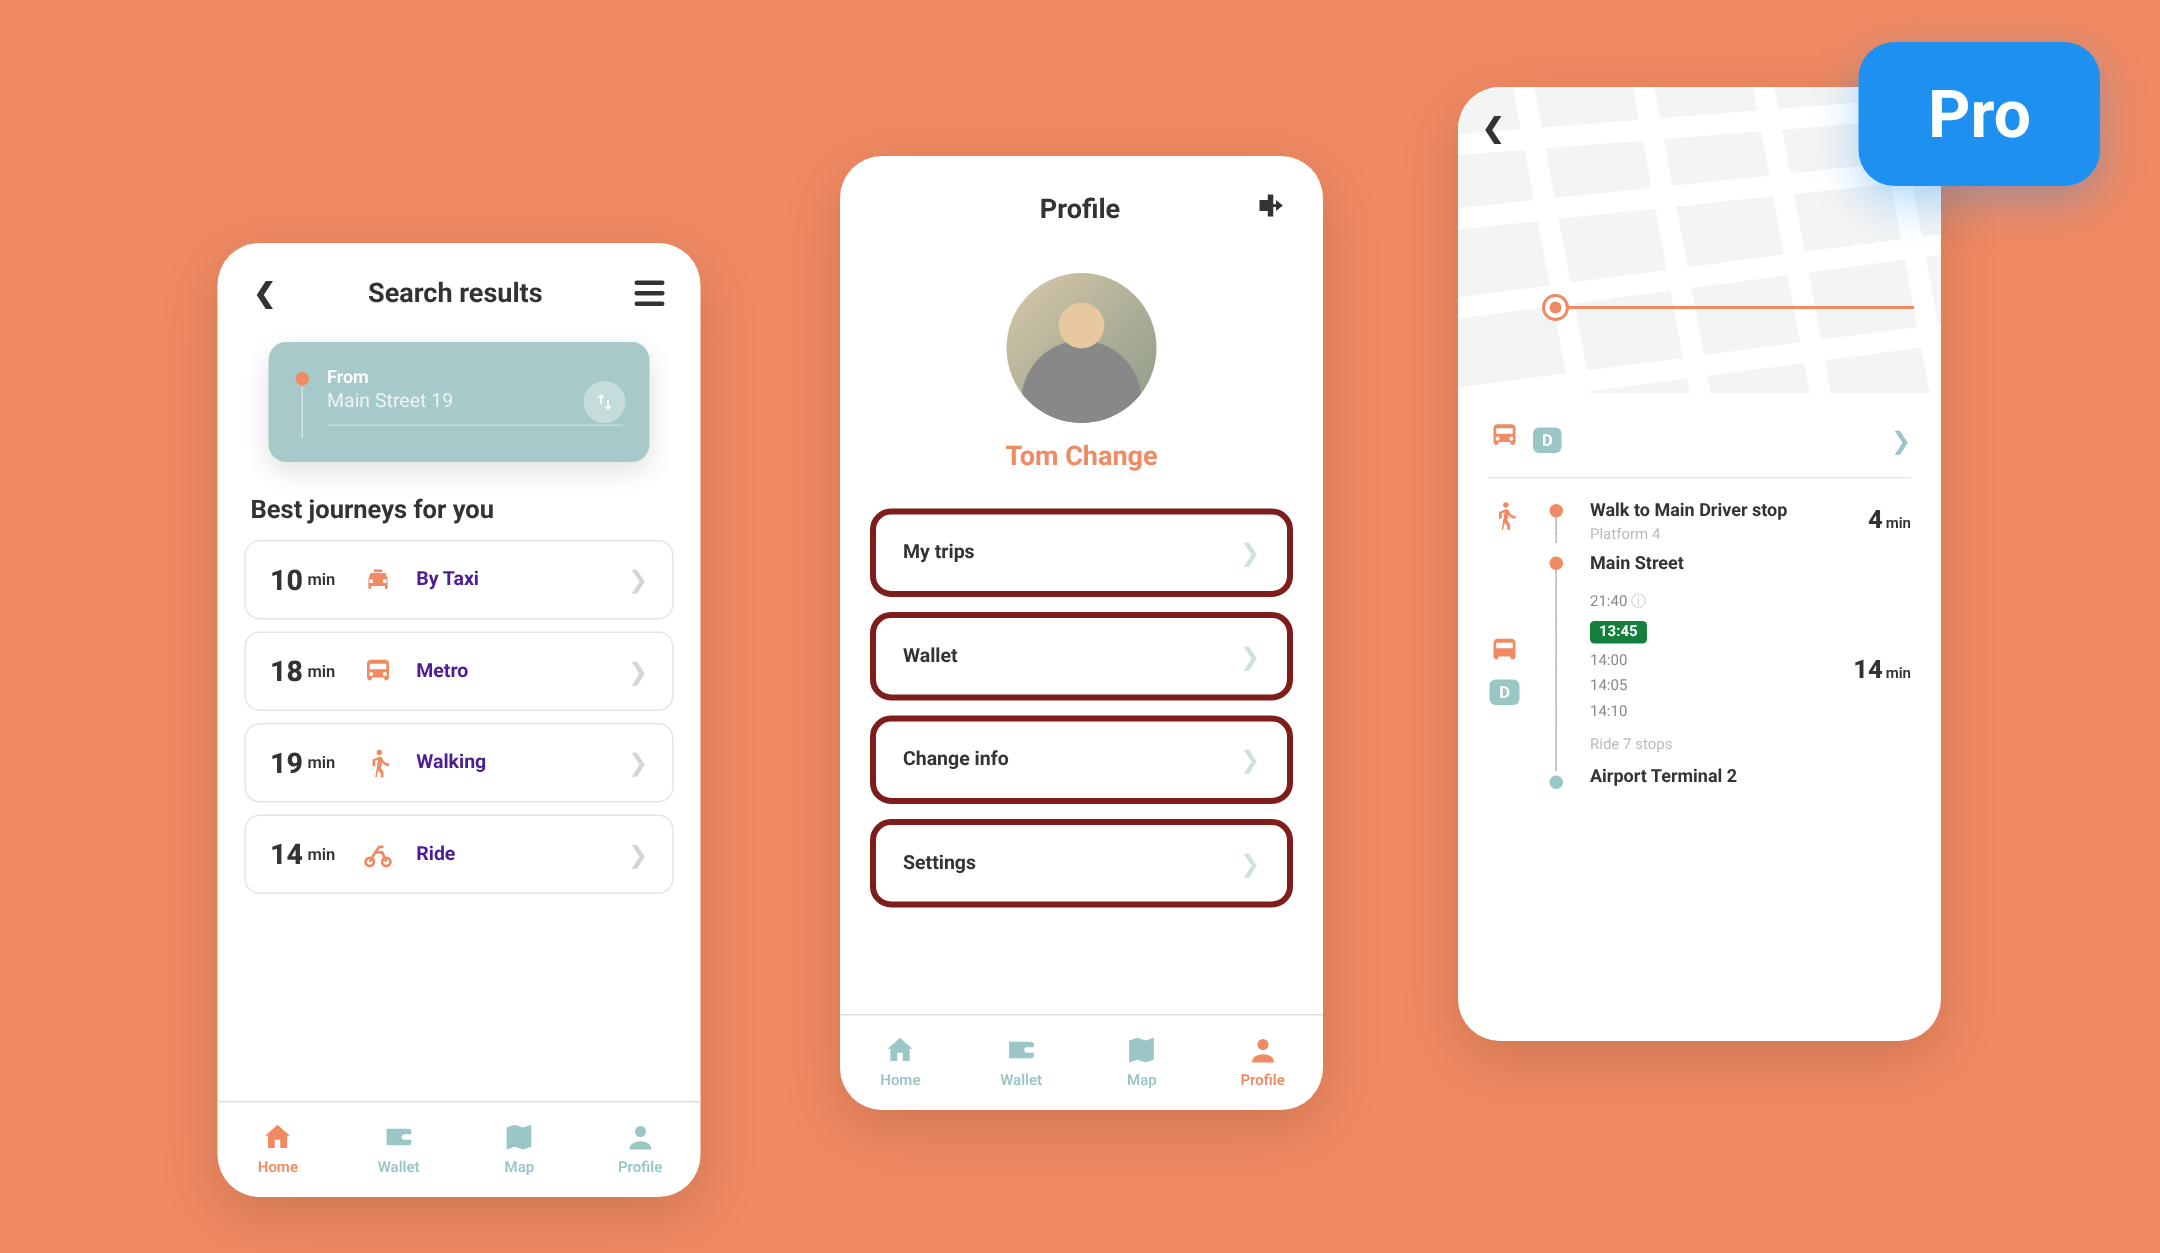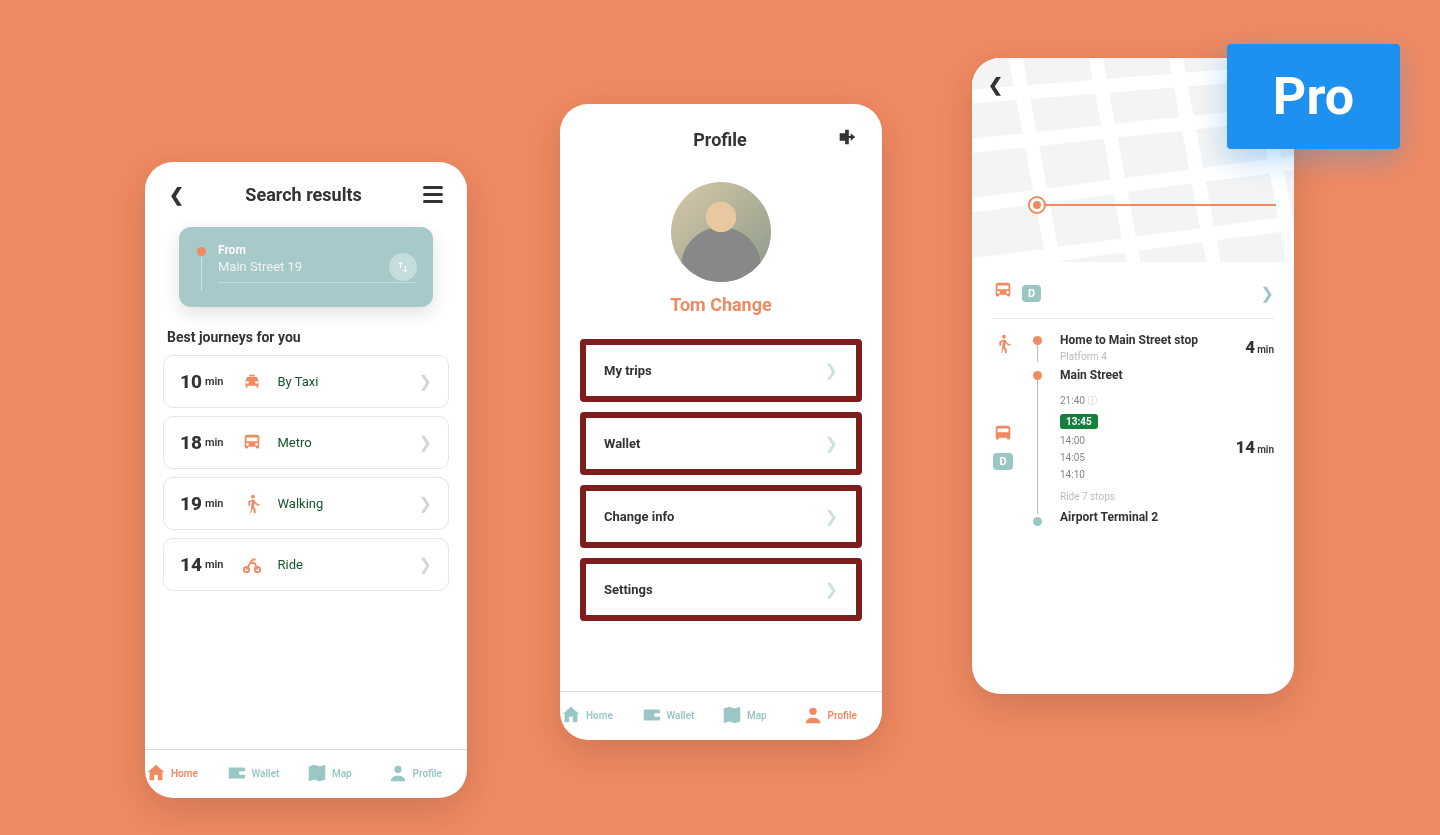--- a/index.html
+++ b/index.html
@@ -16,37 +16,37 @@
 .card{background:#a7c9c9;margin:8px 34px 0;border-radius:12px;padding:16px 18px;position:relative;box-shadow:0 6px 18px rgba(0,0,0,.12)}
 .card-row{display:flex;align-items:flex-start;gap:12px;position:relative}
 .dot{width:9px;height:9px;border-radius:50%;background:#f08a62;margin-top:4px;flex-shrink:0}
 .card-line{position:absolute;left:4px;top:14px;width:1px;height:34px;background:rgba(255,255,255,.5)}
 .card-col{flex:1}
 .card-lbl{font-size:12px;color:#fff;font-weight:600;margin-bottom:2px}
 .card-val{font-size:13px;color:rgba(255,255,255,.8)}
 .card-hr{border:none;border-top:1px solid rgba(255,255,255,.35);margin:8px 0}
 .swap{position:absolute;right:16px;top:50%;transform:translateY(-50%);width:28px;height:28px;border-radius:50%;background:rgba(255,255,255,.35);display:flex;align-items:center;justify-content:center;cursor:pointer}
 .swap svg{width:14px;height:14px;fill:#fff}
-.sec-ttl{font-size:14px;font-weight:700;color:#333;margin:22px 22px 10px}
+.sec-ttl{font-size:17px;font-weight:700;color:#333;margin:22px 22px 10px}
 .jrow{border:1px solid #e5e5e5;border-radius:10px;margin:8px 18px;padding:14px 16px;display:flex;align-items:center;cursor:pointer}
 .jrow .time{font-size:19px;font-weight:800;color:#333}
 .jrow .min{font-size:11px;font-weight:600;margin-left:3px;color:#333}
 .jrow .jic{width:22px;margin:0 14px 0 18px;display:flex;justify-content:center}
-.jrow .jlbl{font-size:13px;font-weight:400;color:#14532d;flex:1}
+.jrow .jlbl{font-size:13px;font-weight:700;color:#4c1d95;flex:1}
 .jrow .chev{color:#d5d5d5;font-size:16px}
 .nav{position:absolute;bottom:0;left:0;right:0;border-top:1px solid #ddd;display:flex;padding:12px 0 14px}
-.nav .ni{flex:1;display:flex;flex-direction:row;align-items:center;gap:4px;cursor:pointer}
+.nav .ni{flex:1;display:flex;flex-direction:column;align-items:center;gap:4px;cursor:pointer}
 .nav .ni span{font-size:10px;font-weight:600}
 .nav .ni.teal{color:#9bc6c6}
 .nav .ni.orange{color:#f08a62}
 .logout{cursor:pointer}
 .avatar{width:100px;height:100px;border-radius:50%;margin:16px auto 12px;display:block;background:linear-gradient(135deg,#d8c8a8,#8a9a8a);position:relative;overflow:hidden}
 .avatar::after{content:'';position:absolute;inset:0;background:radial-gradient(circle at 50% 35%,#e8c8a0 18%,transparent 19%),radial-gradient(circle at 50% 85%,#888 40%,transparent 41%)}
 .uname{text-align:center;font-size:18px;font-weight:700;color:#f08a62;margin-bottom:24px}
-.mrow{border:6px solid #7f1d1d;border-radius:4px;margin:10px 20px;padding:16px 18px;display:flex;align-items:center;justify-content:space-between;cursor:pointer}
+.mrow{border:4px solid #7f1d1d;border-radius:14px;margin:10px 20px;padding:16px 18px;display:flex;align-items:center;justify-content:space-between;cursor:pointer}
 .mrow .ml{font-size:13px;font-weight:700;color:#333}
 .mrow .chev{color:#cfe0e0;font-size:16px}
 .map{height:204px;border-radius:28px 28px 0 0;background:#f3f4f4;position:relative;overflow:hidden}
 .map svg{position:absolute;inset:0}
 .map-line{position:absolute;left:64px;top:146px;width:240px;height:2px;background:#f08a62}
 .map-dot{position:absolute;left:58px;top:140px;width:14px;height:14px;border-radius:50%;background:#f08a62;border:3px solid #fff;box-shadow:0 0 0 2px #f08a62}
 .route-summary{display:flex;align-items:center;padding:18px 20px 12px;gap:8px}
 .badge{background:#9bc6c6;color:#fff;font-size:11px;font-weight:700;padding:2px 6px;border-radius:4px}
 .rs-chev{margin-left:auto;color:#9bc6c6;font-size:16px;cursor:pointer}
 .hr{border:none;border-top:1px solid #e8e8e8;margin:0 20px}
@@ -59,21 +59,21 @@
 .tl-line{width:1px;flex:1;background:#bbb;border-left:1px dashed #bbb}
 .step-body{flex:1}
 .st-ttl{font-size:12px;font-weight:700;color:#333;line-height:1.3}
 .st-sub{font-size:10px;color:#bbb;margin-top:2px}
 .st-time{font-size:17px;font-weight:800;color:#333;white-space:nowrap;margin-left:auto;align-self:center}
 .st-time .m{font-size:10px;font-weight:600;margin-left:2px}
 .times{padding:8px 0 0;font-size:10px;color:#888}
 .times div{padding:3px 0}
 .times .hl{background:#15803d;color:#fff;display:inline-block;padding:2px 6px;border-radius:3px;font-weight:700}
 .ride{font-size:10px;color:#bbb;padding:8px 0}
-.pro{position:absolute;right:40px;top:44px;background:#1e90f0;color:#fff;font-size:52px;font-weight:700;padding:22px 46px;border-radius:4px;box-shadow:0 10px 30px rgba(30,144,240,.35)}
+.pro{position:absolute;right:40px;top:28px;background:#1e90f0;color:#fff;font-size:44px;font-weight:700;padding:22px 46px;border-radius:24px;box-shadow:0 10px 30px rgba(30,144,240,.35)}
 svg.icon{width:22px;height:22px}
 </style>
 </head>
 <body>
 
 <div class="phone p1">
   <div class="hdr">
     <div class="ic-back">❮</div>
     <div class="ttl">Search results</div>
     <div class="ic-menu">
@@ -270,21 +270,21 @@
           <svg class="icon" viewBox="0 0 24 24" fill="#f08a62">
             <circle cx="13" cy="4" r="2"></circle>
             <path d="M11 22l1-5 2 2v3h2v-4l-2-3 1-4c1 2 3 3 5 3v-2c-2 0-3-1-4-2l-1-2c-.5-.8-1.5-1-2.5-.7L8 9v5h2v-4l2-.7L10 22h1z"></path>
           </svg>
         </div>
       <div class="tl">
           <div class="tl-dot"></div>
           <div class="tl-line" style="height:44px"></div>
         </div>
       <div class="step-body">
-        <div class="st-ttl">Home to Main Street stop</div>
+        <div class="st-ttl">Walk to Main Driver stop</div>
         <div class="st-sub">Platform 4</div>
       </div>
       <div class="st-time"><span>4</span><span class="m">min</span></div>
     </div>
 
     <div class="step">
       <div class="sic" style="flex-direction:column;align-items:center;gap:4px">
         <span><svg class="icon" viewBox="0 0 24 24" fill="#f08a62">
               <path d="M4 16V6a3 3 0 013-3h10a3 3 0 013 3v10l-1 2h-2l-1-2H8l-1 2H5l-1-2zM6 10h12V6H6v4z"></path>
             </svg></span>

